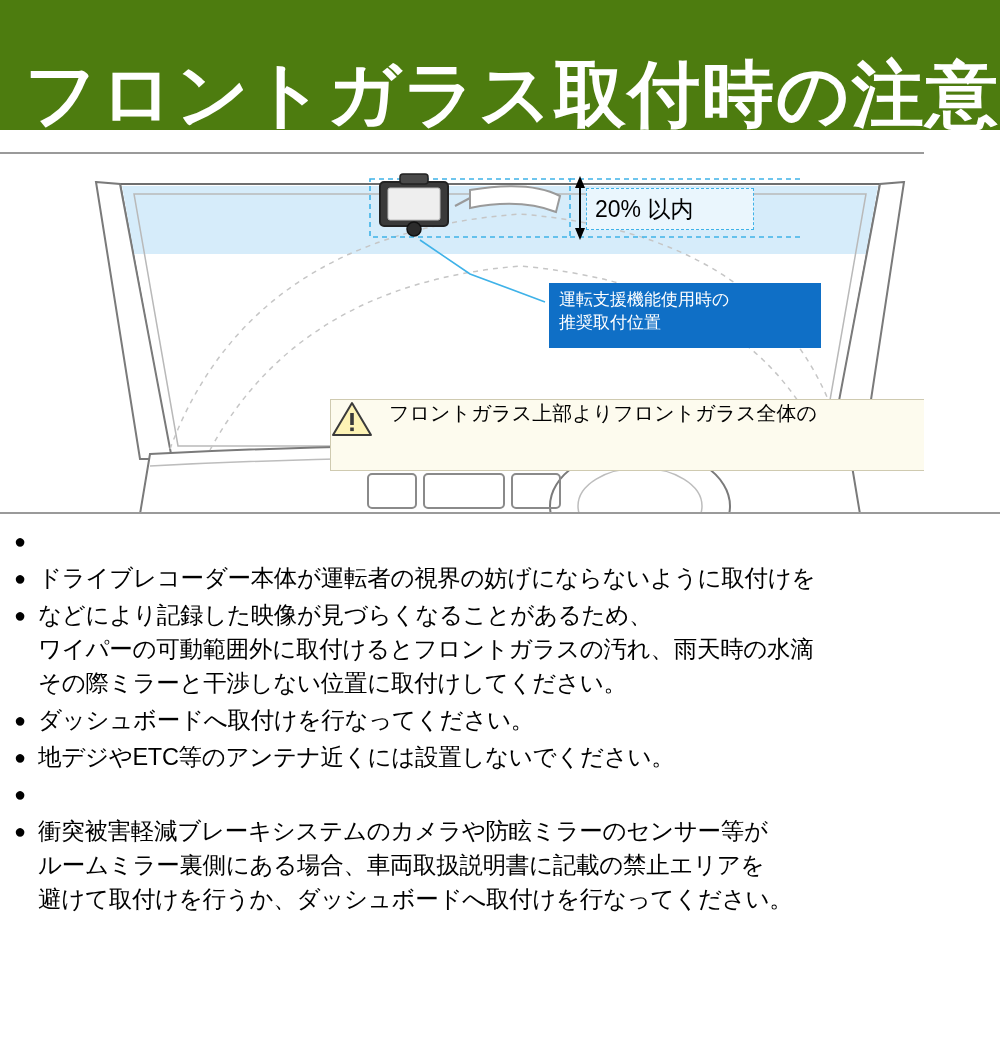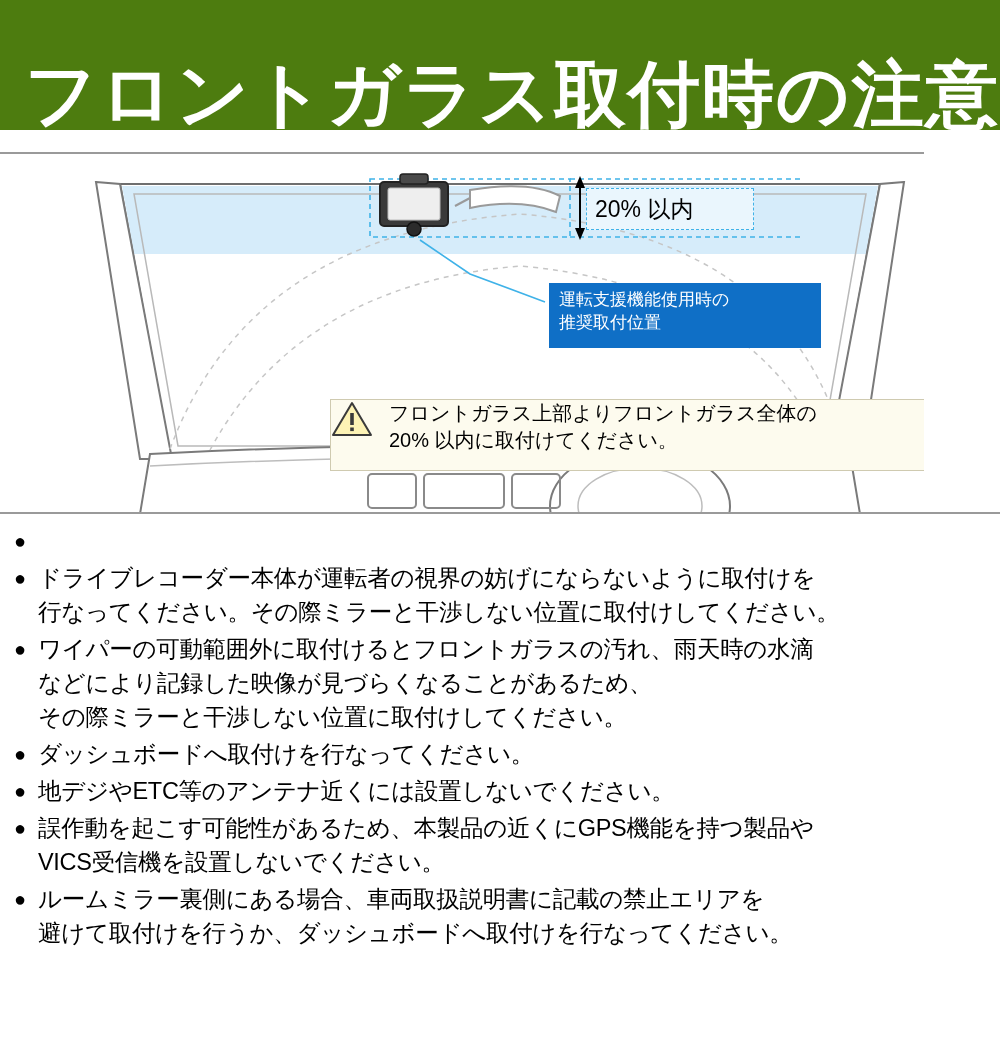--- a/index.html
+++ b/index.html
@@ -214,71 +214,66 @@
   <div class="callout-warn">
     <div class="warn-icon">
       <svg width="42" height="38" viewBox="0 0 42 38">
         <polygon points="21,3 40,35 2,35" fill="#fdf3b5" stroke="#3a3a3a" stroke-width="2" stroke-linejoin="round"></polygon>
         <rect x="19.2" y="13" width="3.6" height="12" fill="#3a3a3a"></rect>
         <rect x="19.2" y="27.5" width="3.6" height="3.6" fill="#3a3a3a"></rect>
       </svg>
     </div>
     <div class="warn-text">
       <div>フロントガラス上部よりフロントガラス全体の</div>
-      <div>20% 以内に取付けてください。</div>
     </div>
   </div>
 </div>
 
 <div class="notes">
 
   <div class="note-item">
     <div class="bullet">●</div>
   </div>
 
   <div class="note-item">
     <div class="bullet">●</div>
     <div class="note-lines">
       <div>ドライブレコーダー本体が運転者の視界の妨げにならないように取付けを</div>
-      <div>行なってください。その際ミラーと干渉しない位置に取付けしてください。</div>
-    </div>
-  </div>
-
-  <div class="note-item">
-    <div class="bullet">●</div>
-    <div class="note-lines">
+    </div>
+  </div>
+
+  <div class="note-item">
+    <div class="bullet">●</div>
+    <div class="note-lines">
+      <div>などにより記録した映像が見づらくなることがあるため、</div>
       <div>ワイパーの可動範囲外に取付けるとフロントガラスの汚れ、雨天時の水滴</div>
-      <div>などにより記録した映像が見づらくなることがあるため、</div>
       <div>その際ミラーと干渉しない位置に取付けしてください。</div>
     </div>
   </div>
 
   <div class="note-item">
     <div class="bullet">●</div>
     <div class="note-lines">
       <div>ダッシュボードへ取付けを行なってください。</div>
     </div>
   </div>
 
   <div class="note-item">
     <div class="bullet">●</div>
     <div class="note-lines">
       <div>地デジやETC等のアンテナ近くには設置しないでください。</div>
     </div>
   </div>
 
   <div class="note-item">
     <div class="bullet">●</div>
-    <div class="note-lines">
-      <div>誤作動を起こす可能性があるため、本製品の近くにGPS機能を持つ製品や</div>
-      <div>VICS受信機を設置しないでください。</div>
-    </div>
-  </div>
-
-  <div class="note-item">
-    <div class="bullet">●</div>
-    <div class="note-lines">
+  </div>
+
+  <div class="note-item">
+    <div class="bullet">●</div>
+    <div class="note-lines">
+      <div>衝突被害軽減ブレーキシステムのカメラや防眩ミラーのセンサー等が</div>
       <div>ルームミラー裏側にある場合、車両取扱説明書に記載の禁止エリアを</div>
       <div>避けて取付けを行うか、ダッシュボードへ取付けを行なってください。</div>
     </div>
   </div>
 
 </div>
 
 </body></html>

